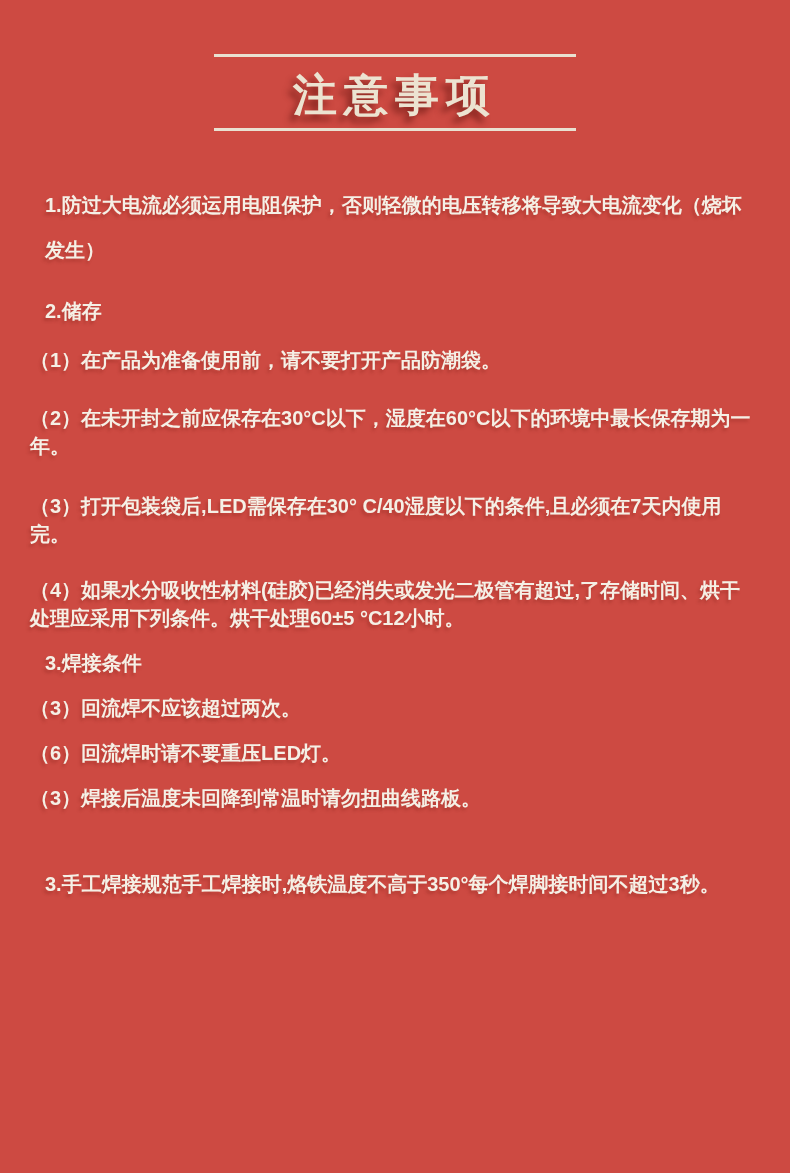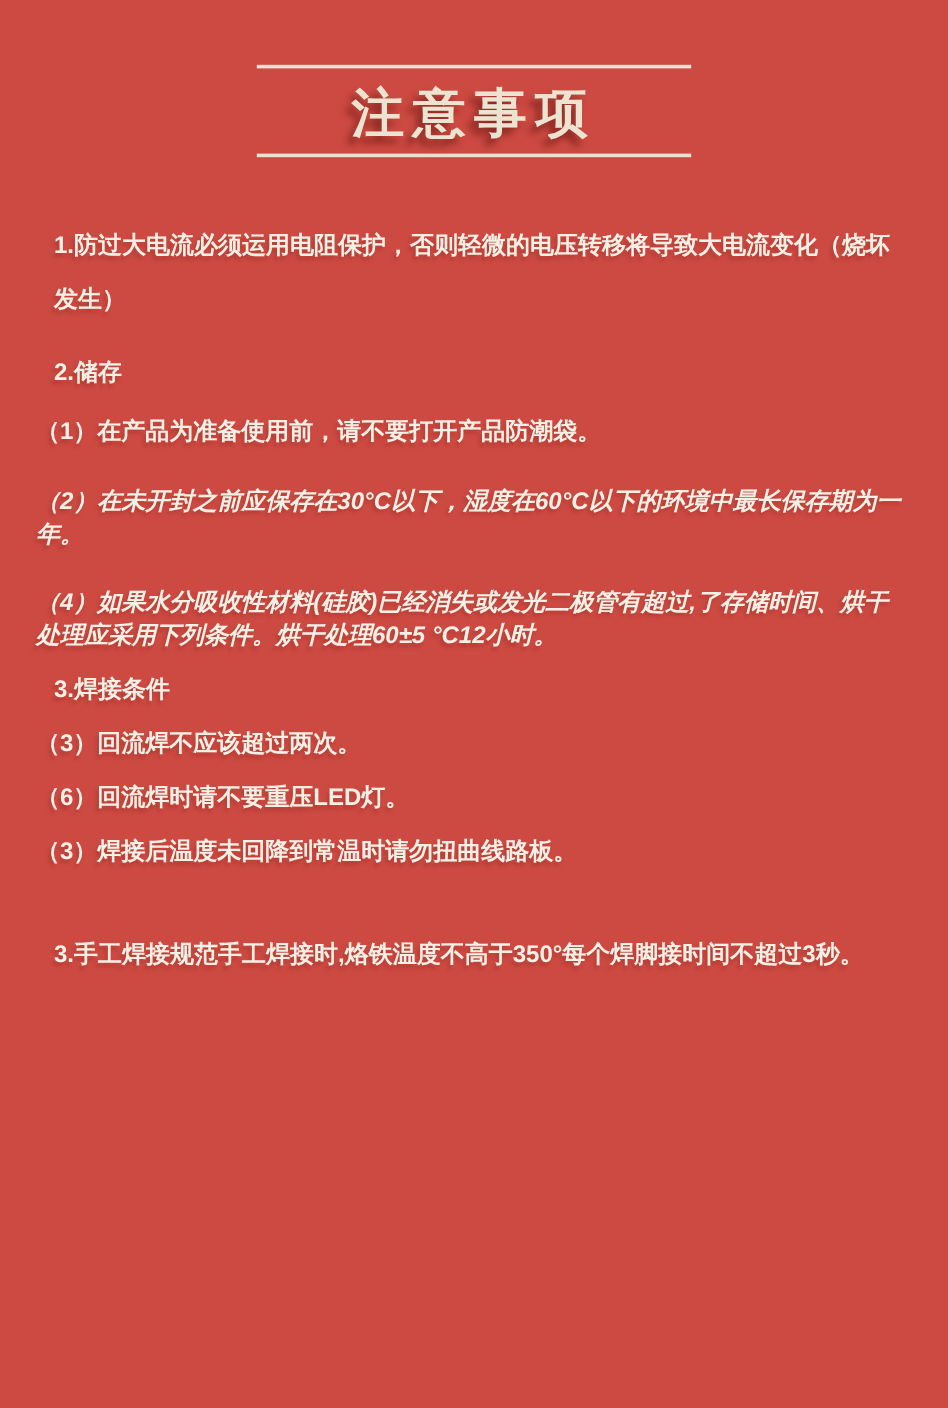--- a/index.html
+++ b/index.html
@@ -45,21 +45,21 @@
     padding: 0 34px 0 30px;
     color: var(--body-text);
     font-size: 20px;
     text-shadow: -2px 3px 3px rgba(150, 45, 36, 0.45);
   }
   .content p { margin: 0; }
   .indent-num { padding-left: 15px; }     
   .loose { line-height: 45px; }           
   .head  { line-height: 30px; }           
   .item  { line-height: 30px; }           
-  .tight { line-height: 28px; font-style: italic; }           
+  .tight { line-height: 28px; }           
   .final { line-height: 41px; }           
   
   .b0  { margin-top: 52px !important; }
   .b1  { margin-top: 23px !important; }
   .b2  { margin-top: 19px !important; }
   .b3  { margin-top: 29px !important; }
   .b4  { margin-top: 32px !important; }
   .b5  { margin-top: 28px !important; }
   .b6  { margin-top: 16px !important; }
   .b7  { margin-top: 13px !important; }
@@ -75,20 +75,21 @@
 
   <div class="title-rule rule-top"></div>
   <h1 class="page-title">注意事项</h1>
   <div class="title-rule rule-bottom"></div>
 
   <div class="content">
     <p class="loose indent-num b0">1.防过大电流必须运用电阻保护，否则轻微的电压转移将导致大电流变化（烧坏发生）</p>
     <p class="head  indent-num b1">2.储存</p>
     <p class="item  b2">（1）在产品为准备使用前，请不要打开产品防潮袋。</p>
     <p class="tight b3">（2）在未开封之前应保存在30°C以下，湿度在60°C以下的环境中最长保存期为一年。</p>
+    <p class="tight b4">（3）打开包装袋后,LED需保存在30° C/40湿度以下的条件,且必须在7天内使用完。</p>
     <p class="tight b5">（4）如果水分吸收性材料(硅胶)已经消失或发光二极管有超过,了存储时间、烘干处理应采用下列条件。烘干处理60±5 °C12小时。</p>
     <p class="head  indent-num b6">3.焊接条件</p>
     <p class="item  b8">（3）回流焊不应该超过两次。</p>
     <p class="item  b9">（6）回流焊时请不要重压LED灯。</p>
     <p class="item  b10">（3）焊接后温度未回降到常温时请勿扭曲线路板。</p>
     <p class="final indent-num b11">3.手工焊接规范手工焊接时,烙铁温度不高于350°每个焊脚接时间不超过3秒。</p>
   </div>
 
 </div>
 

